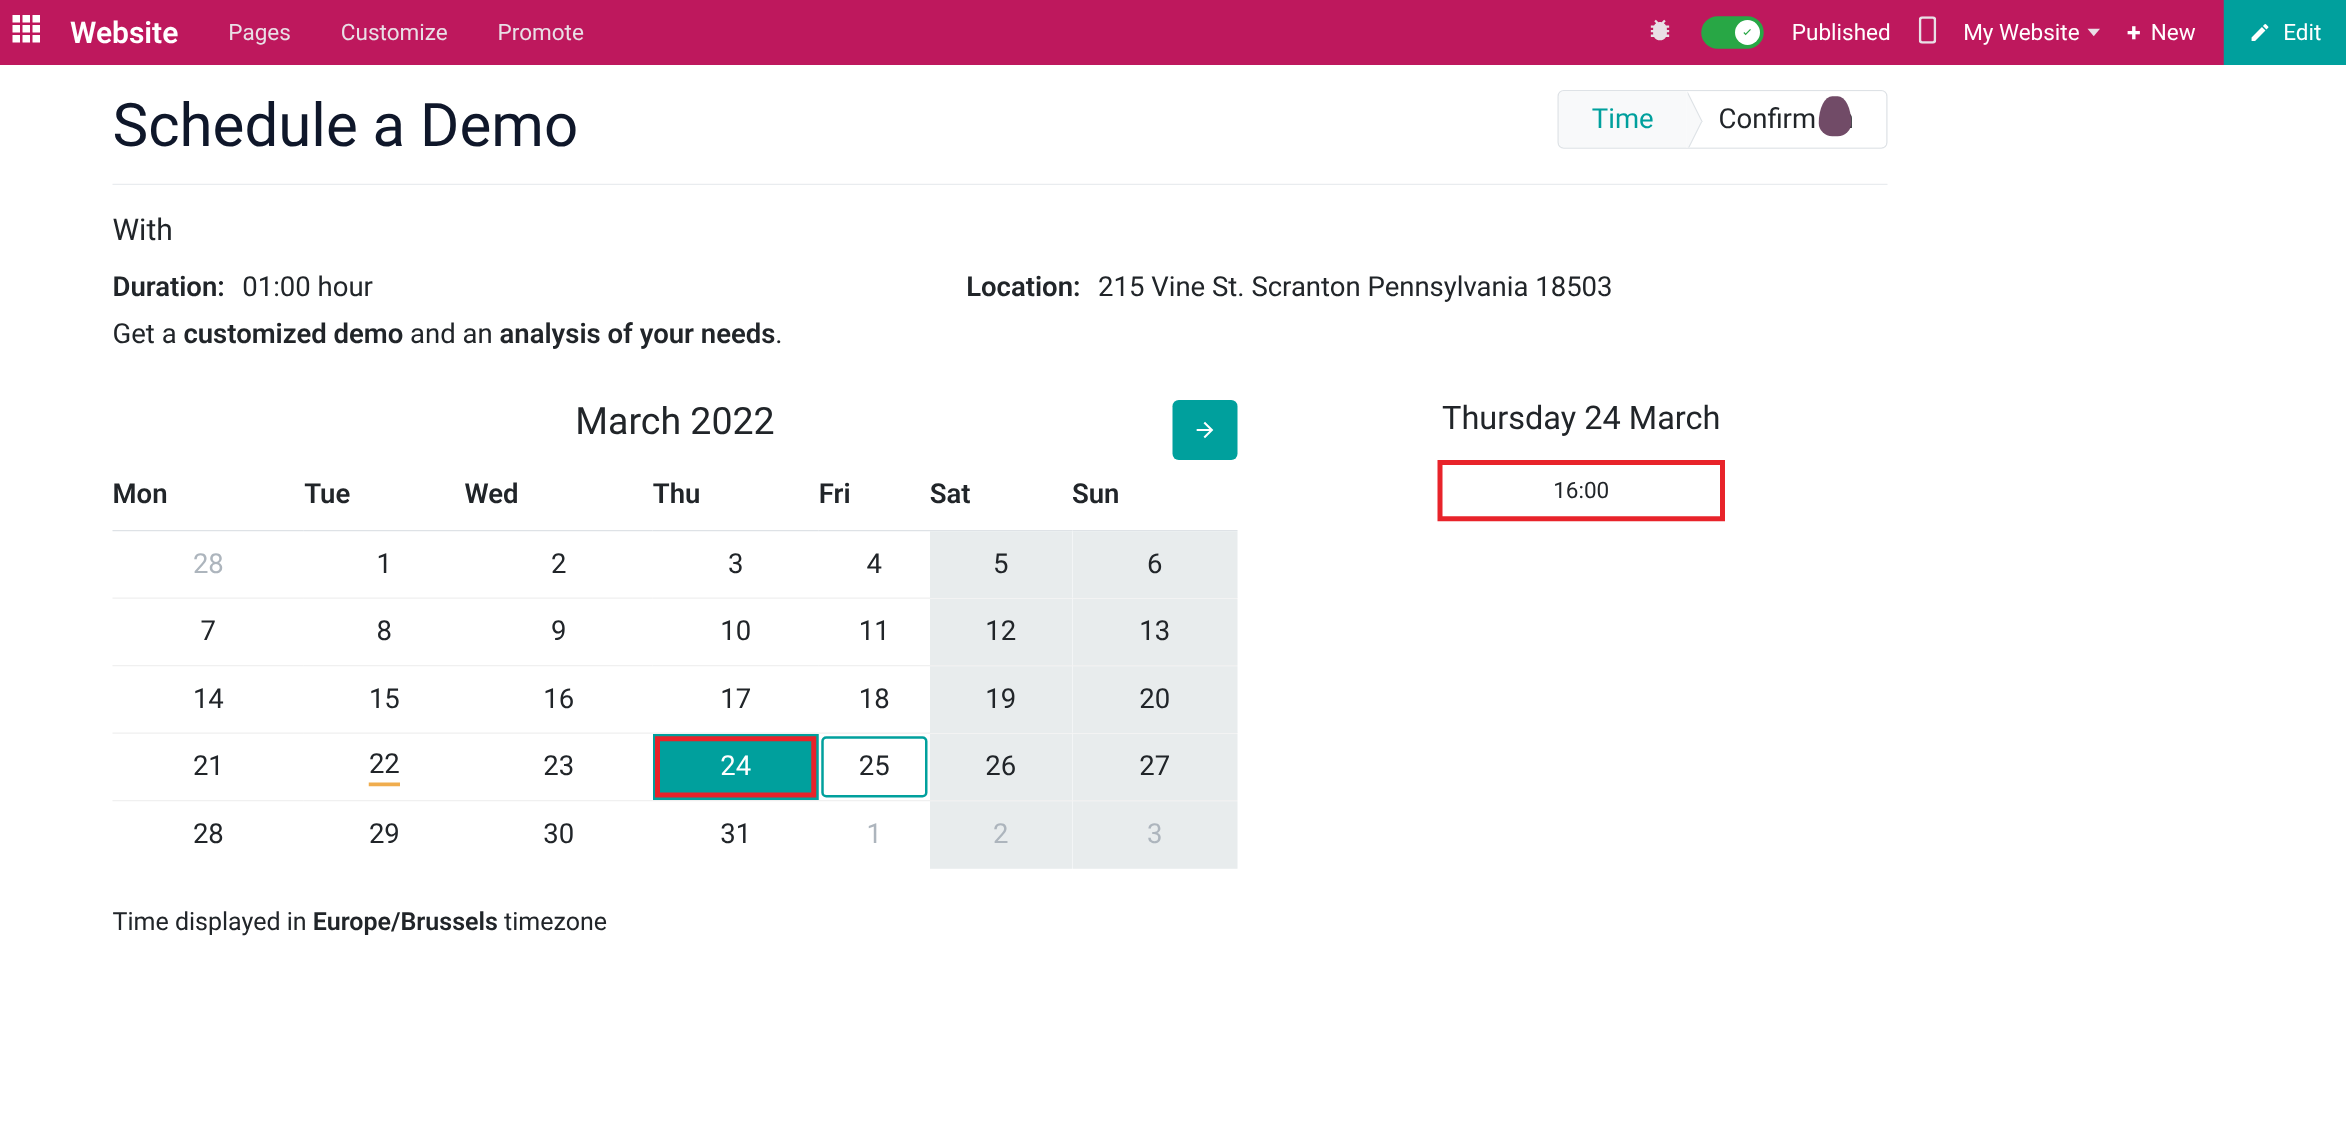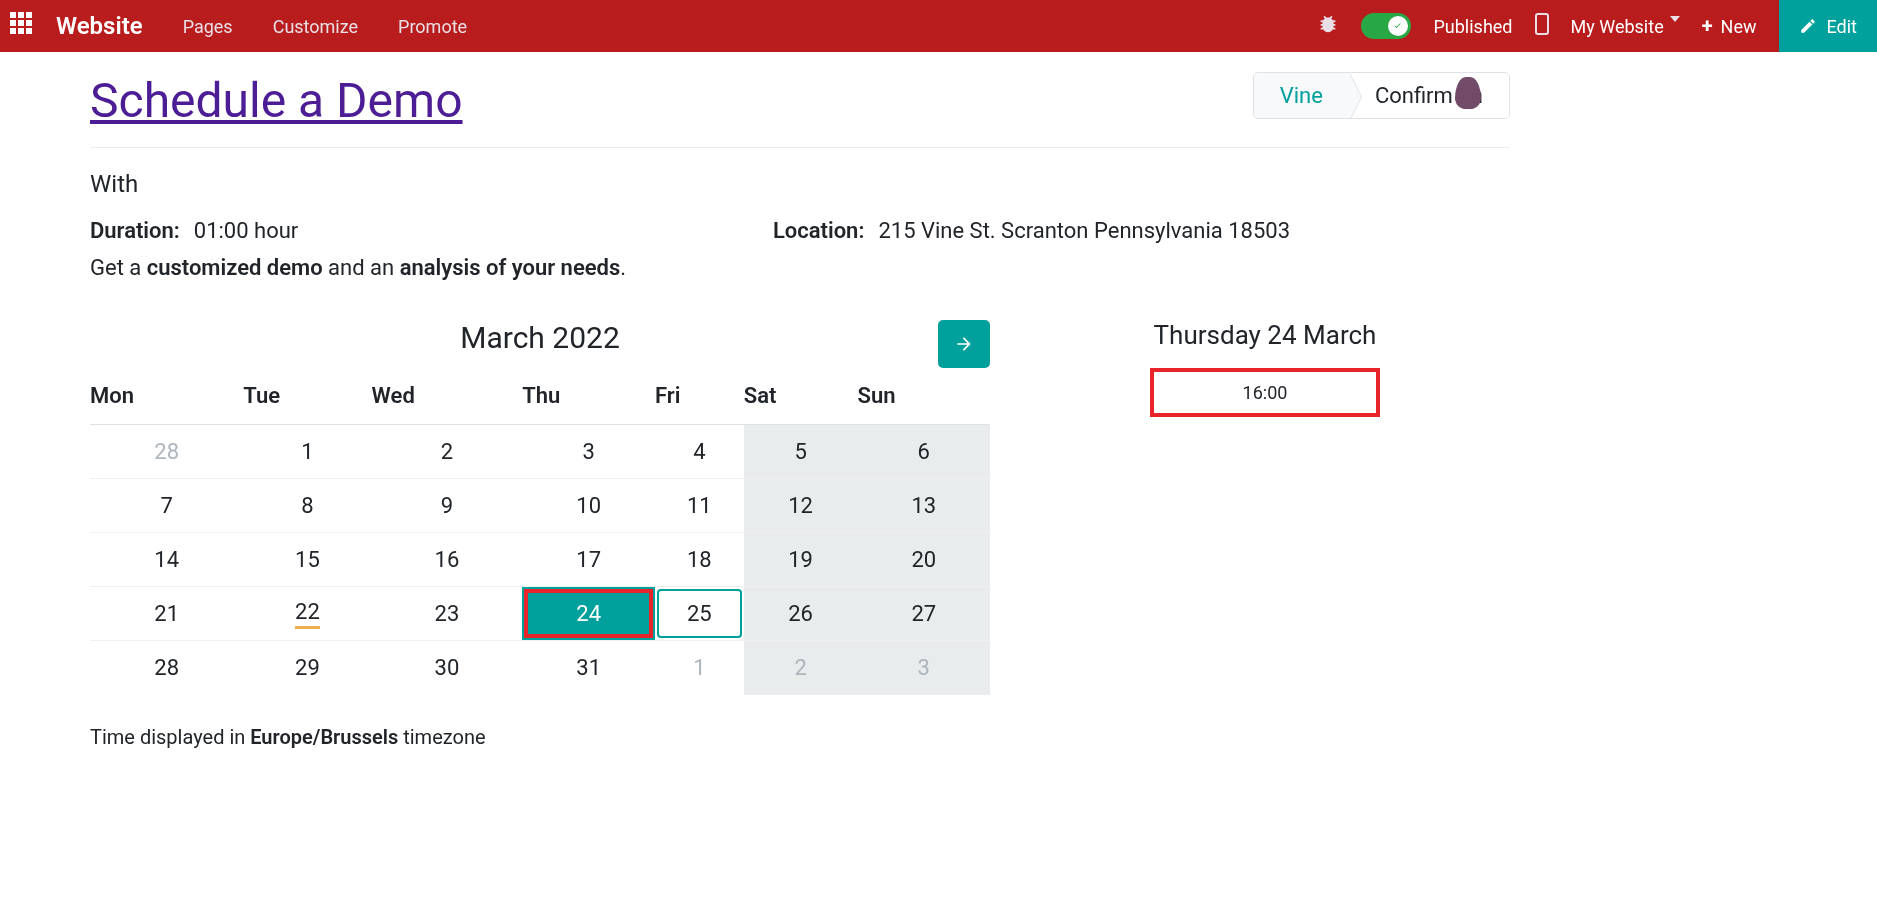--- a/index.html
+++ b/index.html
@@ -1,40 +1,40 @@
 <!DOCTYPE html>
 <html><head>
 <meta charset="utf-8">
 <style>
 * { box-sizing: border-box; margin: 0; padding: 0; }
 body { font-family: -apple-system, BlinkMacSystemFont, "Segoe UI", Roboto, "Helvetica Neue", Arial, sans-serif; background: #fff; color: #212529; width: 1877px; }
 
-.topbar { background: #b91c1c; height: 52px; display: flex; align-items: center; padding: 0 10px; color: #fff; font-size: 18px; }
+.topbar { background: #be185d; height: 52px; display: flex; align-items: center; padding: 0 10px; color: #fff; font-size: 18px; }
 .topbar .apps-icon { width: 28px; height: 28px; display: grid; grid-template-columns: repeat(3,6px); grid-template-rows: repeat(3,6px); gap: 2px; margin-right: 18px; cursor: pointer; }
 .topbar .apps-icon span { background: #fff; width: 6px; height: 6px; }
 .topbar .brand { font-size: 24px; font-weight: 600; margin-right: 40px; }
 .topbar .nav-item { margin-right: 40px; color: #e9dfe6; cursor: pointer; font-size: 18px; }
 .topbar .spacer { flex: 1; }
 .topbar .right { display: flex; align-items: center; gap: 22px; }
 .topbar .bug-icon svg { width: 22px; height: 22px; fill: #e9dfe6; }
 .topbar .toggle { width: 50px; height: 26px; background: #28a745; border-radius: 13px; position: relative; cursor: pointer; }
 .topbar .toggle .knob { position: absolute; right: 3px; top: 3px; width: 20px; height: 20px; background: #fff; border-radius: 50%; display:flex; align-items:center; justify-content:center; }
 .topbar .toggle .knob svg { width: 12px; height:12px; fill:#28a745; }
 .topbar .published-label { color: #fff; font-size: 18px; }
 .topbar .mobile-icon svg { width: 14px; height: 22px; fill: none; stroke: #e9dfe6; stroke-width:2; }
-.topbar .dropdown { display:flex; gap:6px; cursor:pointer; }
+.topbar .dropdown { display:flex; align-items:center; gap:6px; cursor:pointer; }
 .topbar .caret { width:0; height:0; border-left:5px solid transparent; border-right:5px solid transparent; border-top:6px solid #e9dfe6; }
 .topbar .new-btn { display:flex; align-items:center; gap:8px; cursor:pointer; }
 .topbar .plus { font-size:20px; font-weight:bold; }
 .topbar .edit-btn { background:#00A09D; height:52px; margin: 0 -10px 0 0; padding: 0 20px; display:flex; align-items:center; gap:10px; cursor:pointer; }
 .topbar .edit-btn svg { width:18px; height:18px; fill:#fff; }
 
 .content { padding: 20px 90px 30px 90px; max-width: 1600px; }
 .header-row { display:flex; align-items:flex-start; justify-content:space-between; border-bottom:1px solid #e9ecef; padding-bottom:18px; margin-bottom: 22px; }
-.page-title { font-size: 48px; font-weight: 400; color: #4c1d95; text-decoration: underline; }
+.page-title { font-size: 48px; font-weight: 400; color: #0f172a; }
 .wizard { display:flex; border:1px solid #dee2e6; border-radius:5px; overflow:hidden; position:relative; }
 .wizard .step { padding: 10px 26px; font-size: 22px; background:#fff; position:relative; }
 .wizard .step.active { background:#f8f9fa; color:#00A09D; }
 .wizard .step:not(:last-child)::after { content:""; position:absolute; right:-12px; top:0; width:0; height:0; border-top:24px solid transparent; border-bottom:24px solid transparent; border-left:12px solid #f8f9fa; z-index:2; }
 .wizard .step:not(:last-child)::before { content:""; position:absolute; right:-13px; top:0; width:0; height:0; border-top:24px solid transparent; border-bottom:24px solid transparent; border-left:12px solid #dee2e6; z-index:1; }
 .wizard .drop { position:absolute; right:28px; top:4px; width:26px; height:32px; background:#714B67; border-radius: 50% 50% 50% 50% / 60% 60% 40% 40%; transform: rotate(0deg); border-top-left-radius: 50% 80%; border-top-right-radius: 50% 80%; }
 
 .form-row { display:flex; align-items:center; margin-bottom: 20px; }
 .form-label { width: 360px; font-size: 24px; font-weight: 400; color:#212529; }
 .form-value { flex:1; }
@@ -121,21 +121,21 @@
         </svg>
         <span>Edit</span>
       </div>
   </div>
 </div>
 
 <div class="content">
   <div class="header-row">
     <h1 class="page-title">Schedule a Demo</h1>
     <div class="wizard">
-      <div class="step active">Vine</div>
+      <div class="step active">Time</div>
       <div class="step">Confirm      on</div>
       <div class="drop"></div>
     </div>
   </div>
 
   <div class="form-row">
     <div class="form-label">With</div>
   </div>
 
   <div class="meta-row">

